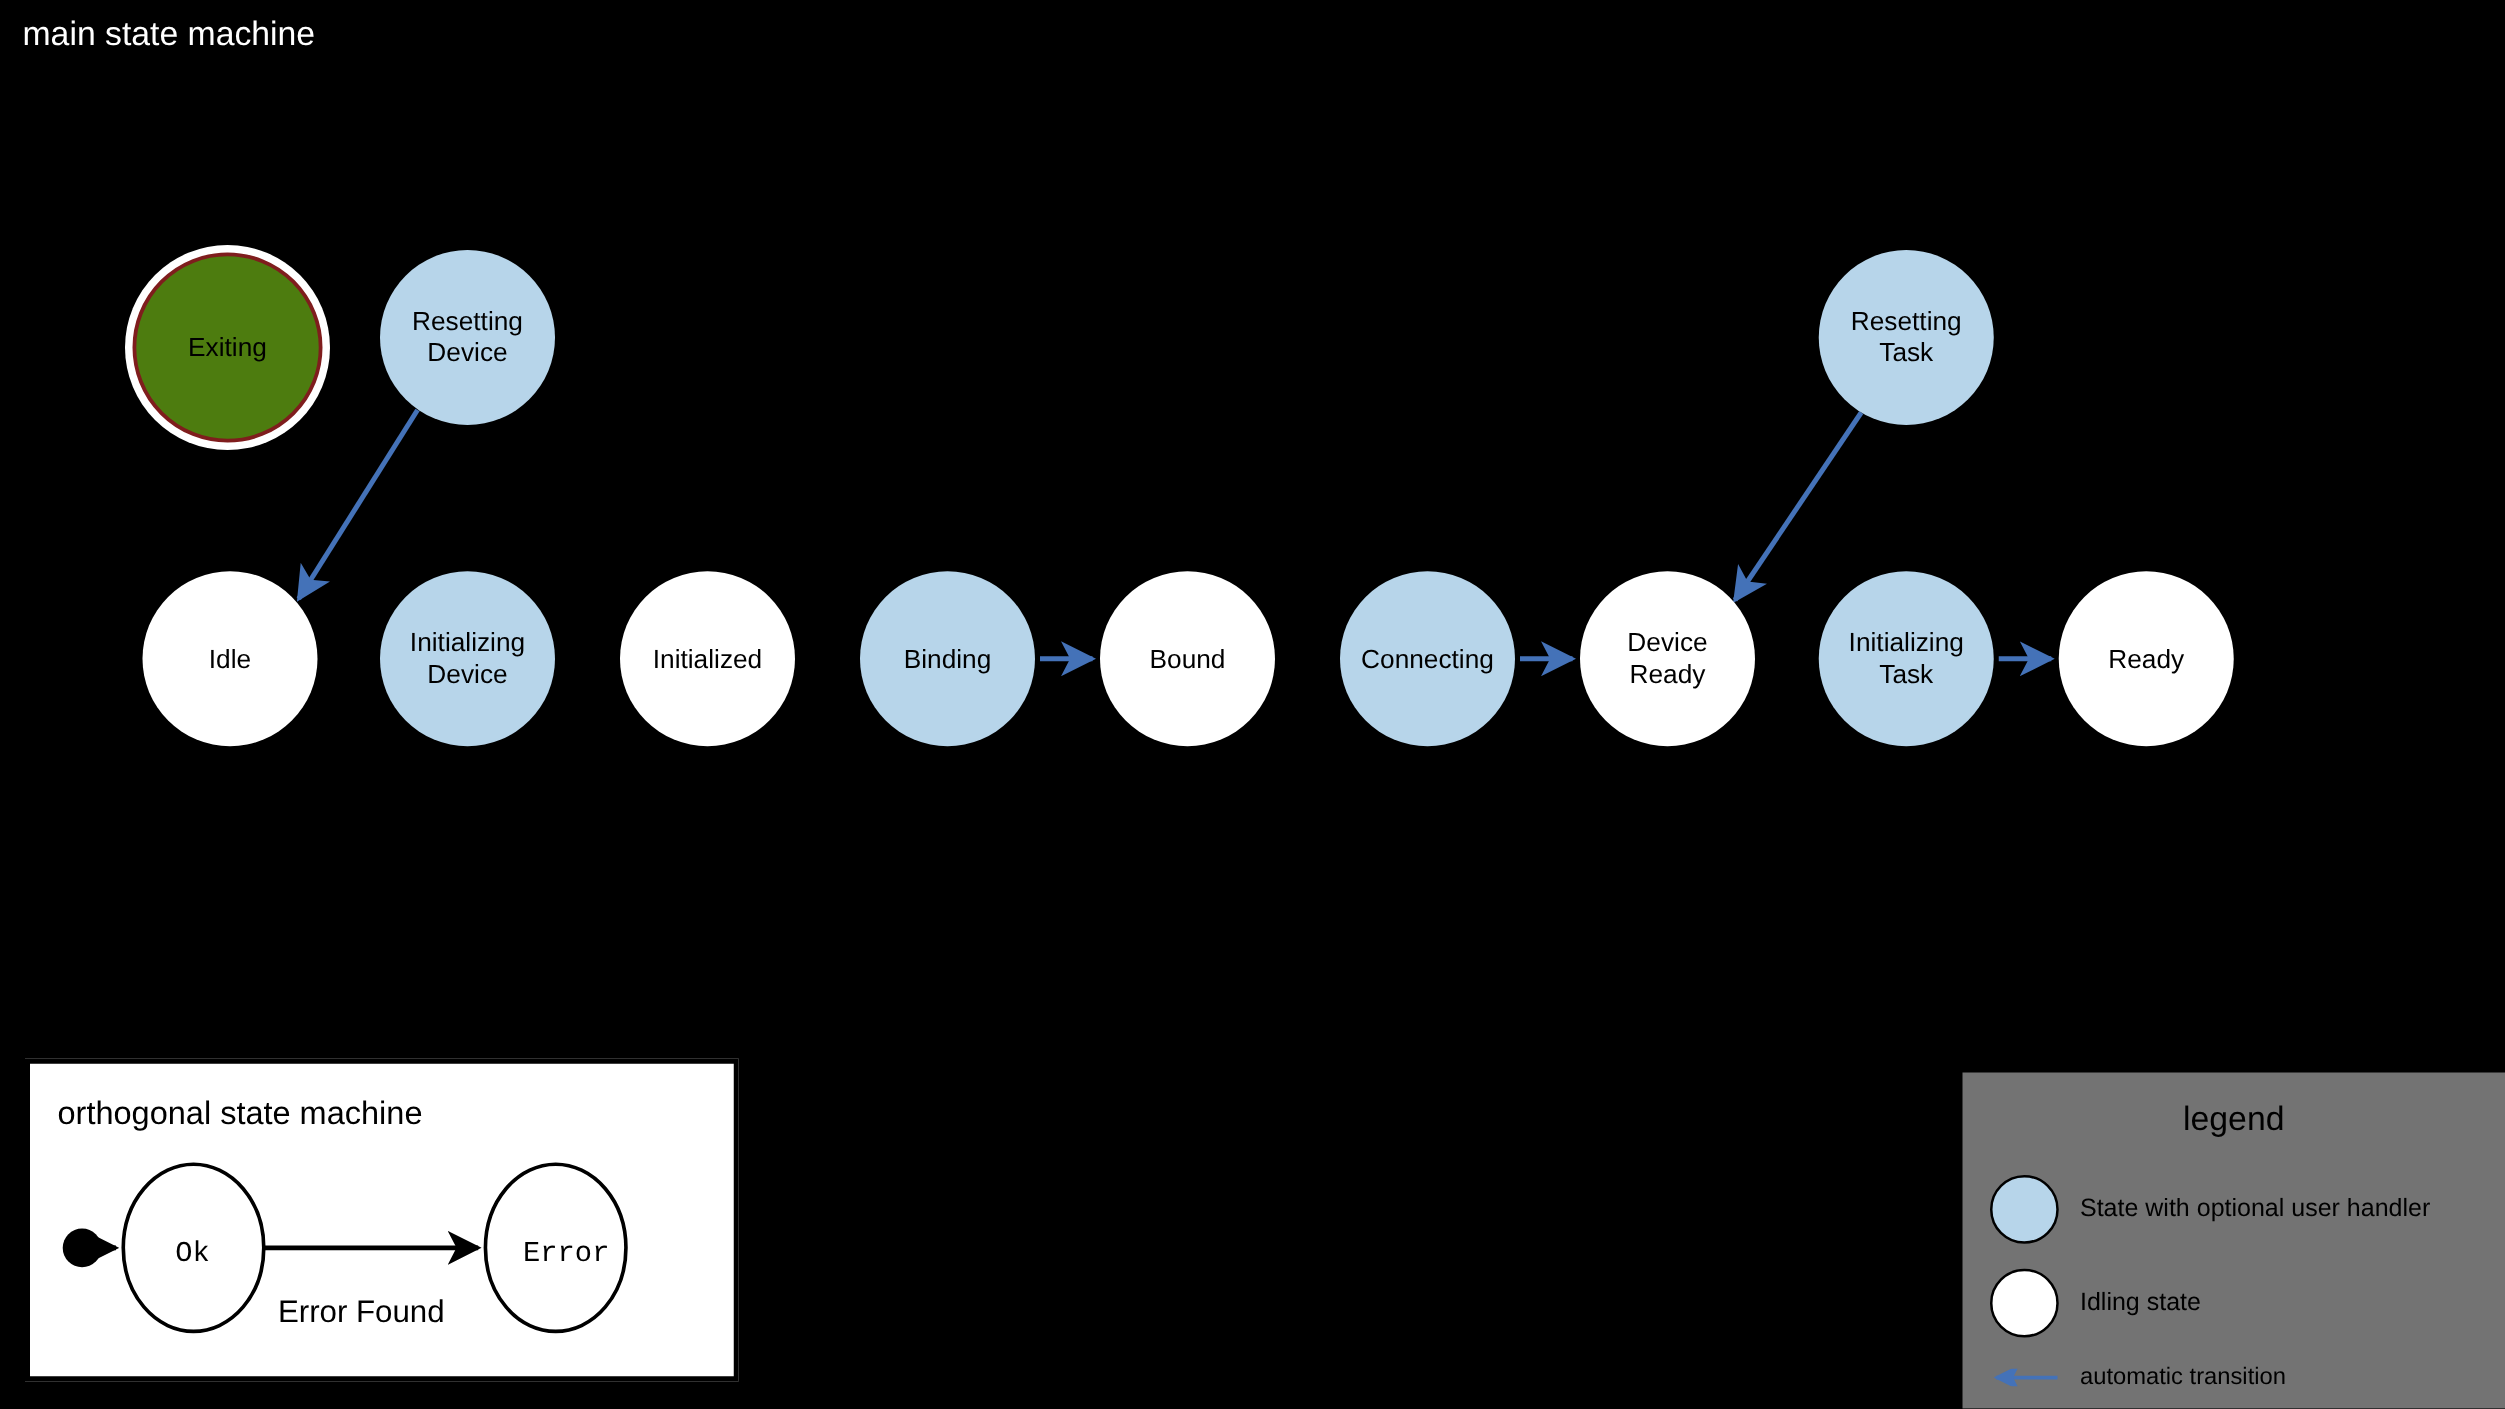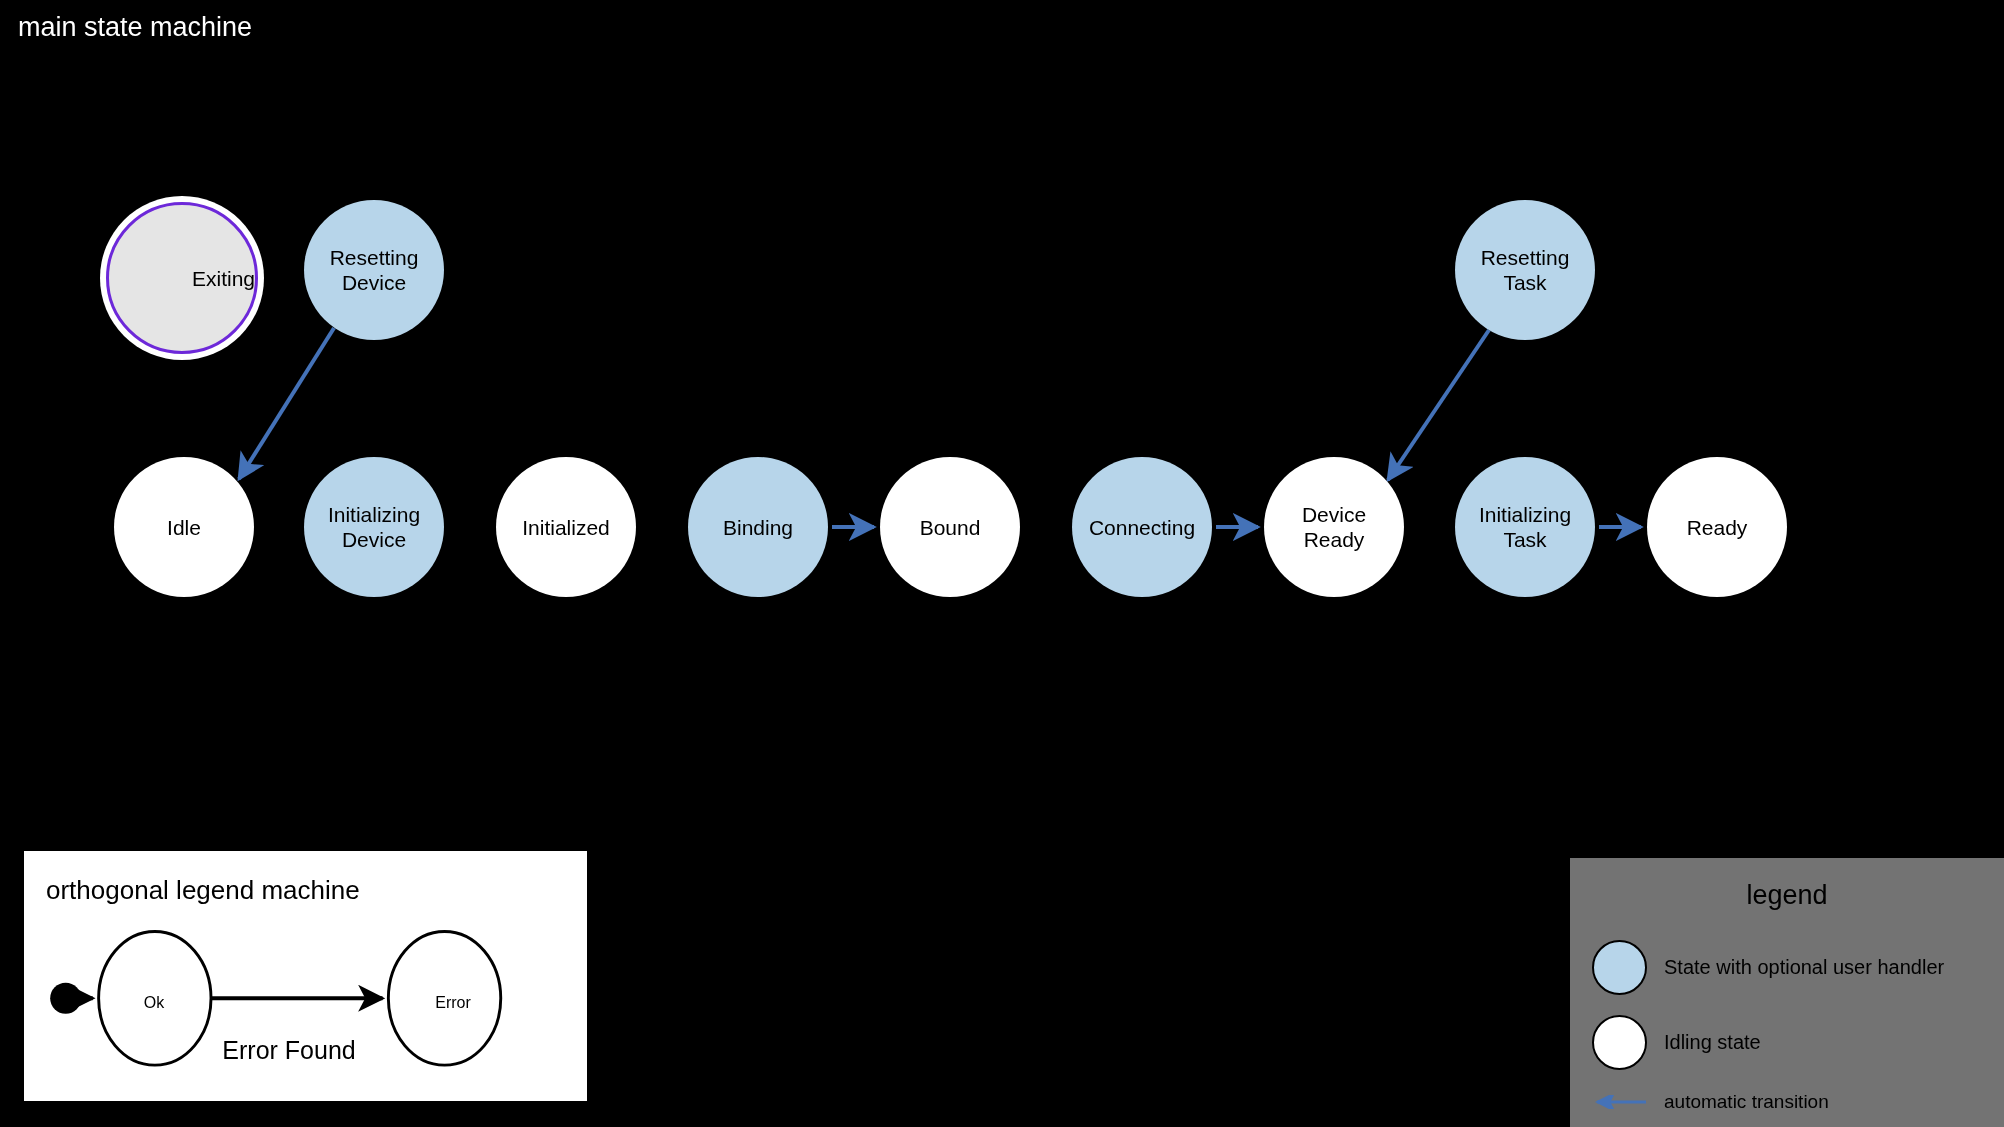--- a/index.html
+++ b/index.html
@@ -41,24 +41,23 @@
     justify-content: center;
     text-align: center;
     color: #000000;
     font-size: 21px;
     line-height: 25px;
     box-sizing: border-box;
   }
   .state.handler { background: #b7d5ea; }
   .state.idling  { background: #ffffff; }
   .state.final {
-    background: #e5e5e5;
-    border: 3px solid #6d28d9;
+    background: #4d7c0f;
+    border: 3px solid #7f1d1d;
     box-shadow: 0 0 0 6px #ffffff;
-    justify-content: flex-end;
   }
   .state-label { pointer-events: none; }
 
   
   #ortho-panel {
     position: absolute;
     left: 20px;
     top: 847px;
     width: 571px;
     height: 258px;
@@ -75,25 +74,26 @@
     white-space: nowrap;
   }
   #ortho-svg {
     position: absolute;
     left: 0; top: 0;
     width: 100%;
     height: 100%;
   }
   .ortho-node-label {
     position: absolute;
-    font-size: 16px;
+    font-size: 23px;
     color: #000000;
     text-align: left;
     white-space: nowrap;
     transform: translate(-50%, -50%);
+    font-family: Liberation Mono, monospace;
   }
   .ortho-edge-label {
     position: absolute;
     font-size: 25px;
     color: #000000;
     white-space: nowrap;
     transform: translate(-50%, -50%);
   }
 
   
@@ -195,21 +195,21 @@
       <span class="state-label">Resetting<br>Task</span>
     </div>
   <div class="state handler" style="left:1455px; top:457px; width:140px; height:140px;">
       <span class="state-label">Initializing<br>Task</span>
     </div>
   <div class="state idling" style="left:1647px; top:457px; width:140px; height:140px;">
       <span class="state-label">Ready</span>
     </div>
 
   <div id="ortho-panel">
-    <div id="ortho-title">orthogonal legend machine</div>
+    <div id="ortho-title">orthogonal state machine</div>
 
     <svg id="ortho-svg" viewBox="0 0 571 258" xmlns="http://www.w3.org/2000/svg">
       <defs>
         <marker id="ahk" viewBox="0 0 10 10" refX="9" refY="5" markerWidth="7" markerHeight="7" orient="auto-start-reverse">
           <path d="M 0 0 L 10 5 L 0 10 L 2.6 5 z" fill="#000000"></path>
         </marker>
       </defs>
       <circle cx="38" cy="152" r="16" fill="#000000"></circle>
       <ellipse cx="130" cy="152" r="0" rx="58" ry="69" fill="#ffffff" stroke="#000000" stroke-width="3"></ellipse>
       <ellipse cx="429" cy="152" rx="58" ry="69" fill="#ffffff" stroke="#000000" stroke-width="3"></ellipse>

